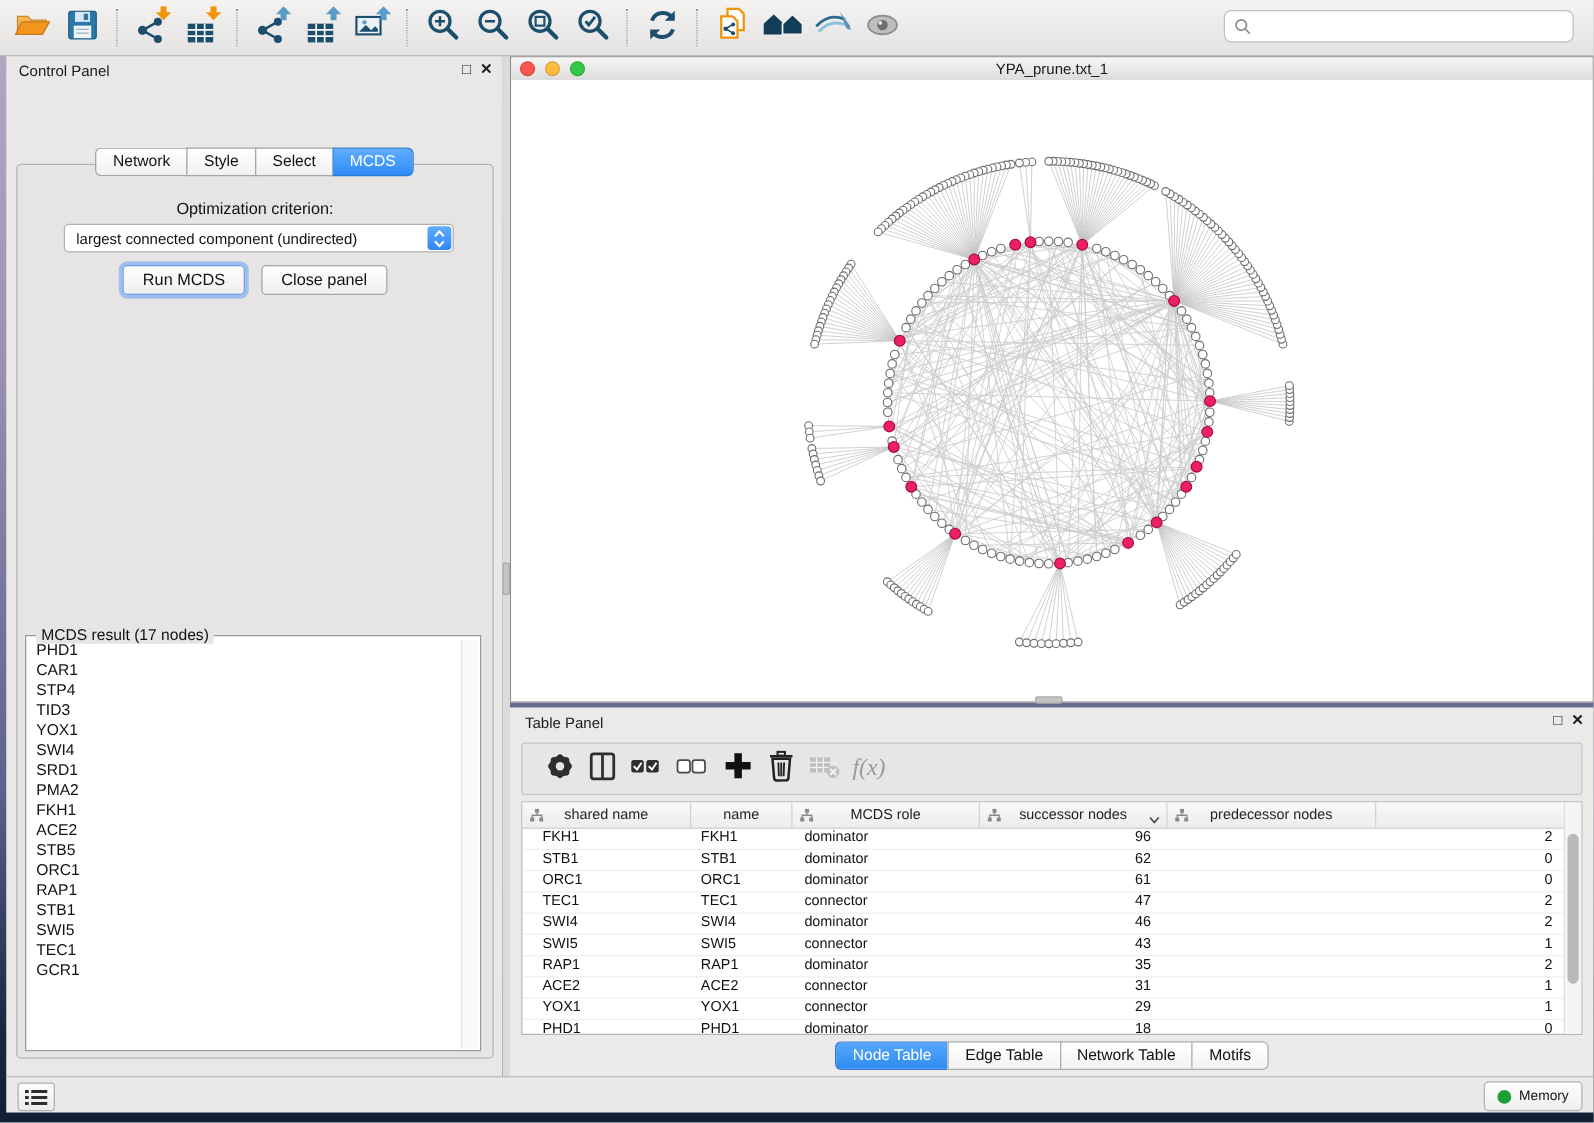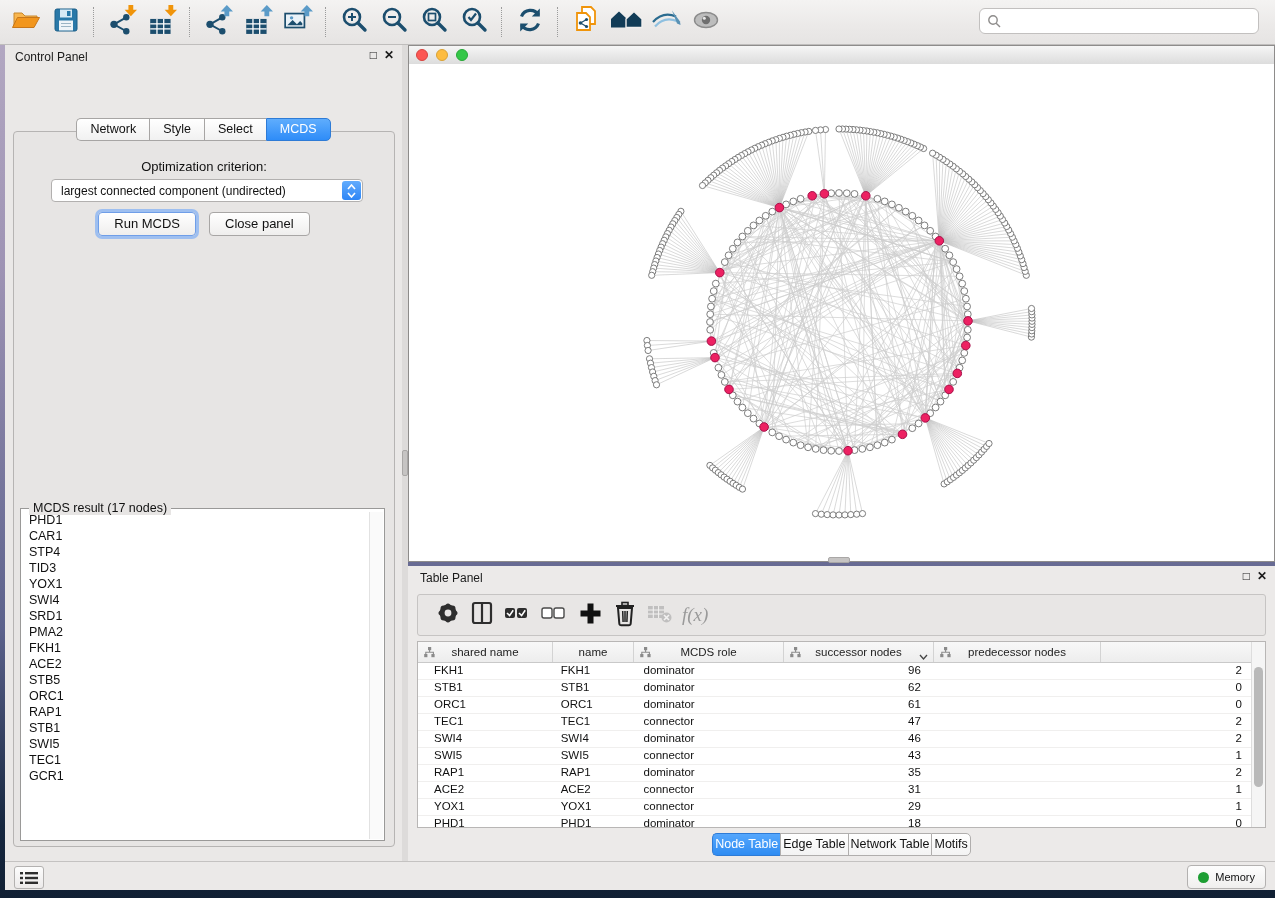--- a/index.html
+++ b/index.html
@@ -86,21 +86,21 @@
   .th{position:relative;display:flex;align-items:center;justify-content:center;
     border-right:1px solid #d3d3d3;font-size:11.5px;color:#222;box-sizing:border-box;}
   .th .hicon{position:absolute;left:6px;top:5px;}
   .th .sort{position:absolute;right:5px;top:8px;}
   #tbl-body{position:absolute;left:0;right:13px;top:21px;bottom:0;overflow:hidden;}
   .tr{display:flex;height:16px;border-bottom:1px solid #f0efee;font-size:11.5px;color:#111;}
   .td{box-sizing:border-box;white-space:nowrap;overflow:hidden;line-height:15px;}
   #tbl-scroll{position:absolute;right:0;top:0;width:13px;bottom:0;background:#f5f5f5;border-left:1px solid #ddd;}
   #tbl-thumb{position:absolute;left:2px;right:2px;top:25px;height:120px;background:#b9b9b9;border-radius:5px;}
   #tp-tabs{position:absolute;left:0;right:0;top:267px;display:flex;justify-content:center;}
-  .tp-tab{font-size:12.5px;padding:3px 2px 4px;background:linear-gradient(180deg,#ffffff,#f3f3f3);
+  .tp-tab{font-size:12.5px;padding:3px 13px 4px;background:linear-gradient(180deg,#ffffff,#f3f3f3);
     border:1px solid #b0aead;border-right:none;color:#111;}
   .tp-tab:first-child{border-radius:5px 0 0 5px;}
   .tp-tab:last-child{border-radius:0 5px 5px 0;border-right:1px solid #b0aead;}
   .tp-tab.active{background:linear-gradient(180deg,#55a7fd,#2f8cf2);color:#fff;border-color:#2e7bd6;}
 
   
   #status-bar{left:5px;top:861px;width:1270px;height:29px;background:#ebe9e8;
     border-top:1px solid #c4c2c1;box-sizing:border-box;}
   #status-list-btn{position:absolute;left:9px;top:4px;width:28px;height:21px;
     background:linear-gradient(180deg,#fdfdfd,#eceaea);border:1px solid #b3b1b0;border-radius:3px;
@@ -338,20 +338,21 @@
   <div id="v-splitter" class="abs">
     <div id="v-handle"></div>
   </div>
   <div id="h-handle" class="abs"></div>
 
   <div id="network-window" class="abs">
     <div id="net-titlebar">
       <span class="traffic" id="tl-red" style="left: 7px; background: rgb(252, 87, 83); border: 1px solid rgb(215, 67, 63);"></span>
       <span class="traffic" id="tl-yellow" style="left: 27px; background: rgb(253, 188, 64); border: 1px solid rgb(217, 162, 53);"></span>
       <span class="traffic" id="tl-green" style="left: 47px; background: rgb(52, 199, 72); border: 1px solid rgb(39, 168, 56);"></span>
+      <div id="net-title">YPA_prune.txt_1</div>
     </div>
     <div id="net-canvas">
       <svg id="graph-svg" width="865" height="497">
           <g stroke="#9c9c9c" stroke-width="0.7" opacity="0.5">
             <line x1="403.2" y1="131.8" x2="558.1" y2="242.5"></line>
             <line x1="403.2" y1="131.8" x2="363.3" y2="147.6"></line>
             <line x1="403.2" y1="131.8" x2="350.4" y2="359.5"></line>
             <line x1="403.2" y1="131.8" x2="370.1" y2="143.8"></line>
             <line x1="403.2" y1="131.8" x2="468.4" y2="134.8"></line>
             <line x1="403.2" y1="131.8" x2="328.5" y2="178.4"></line>

